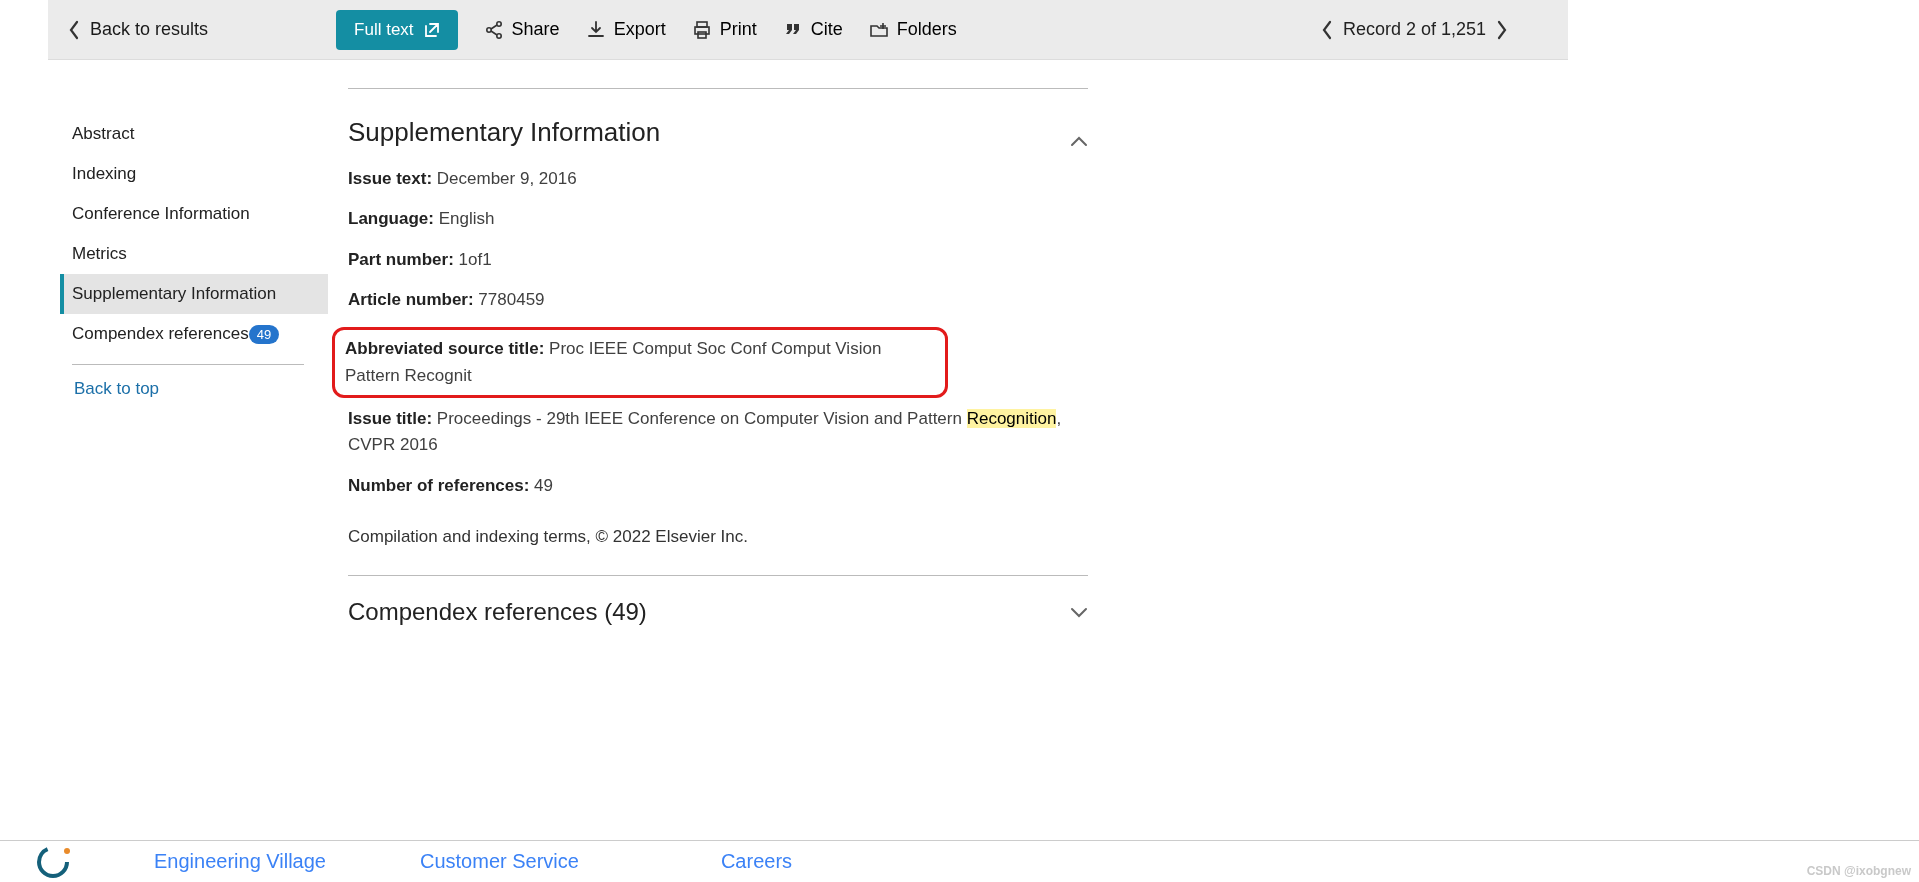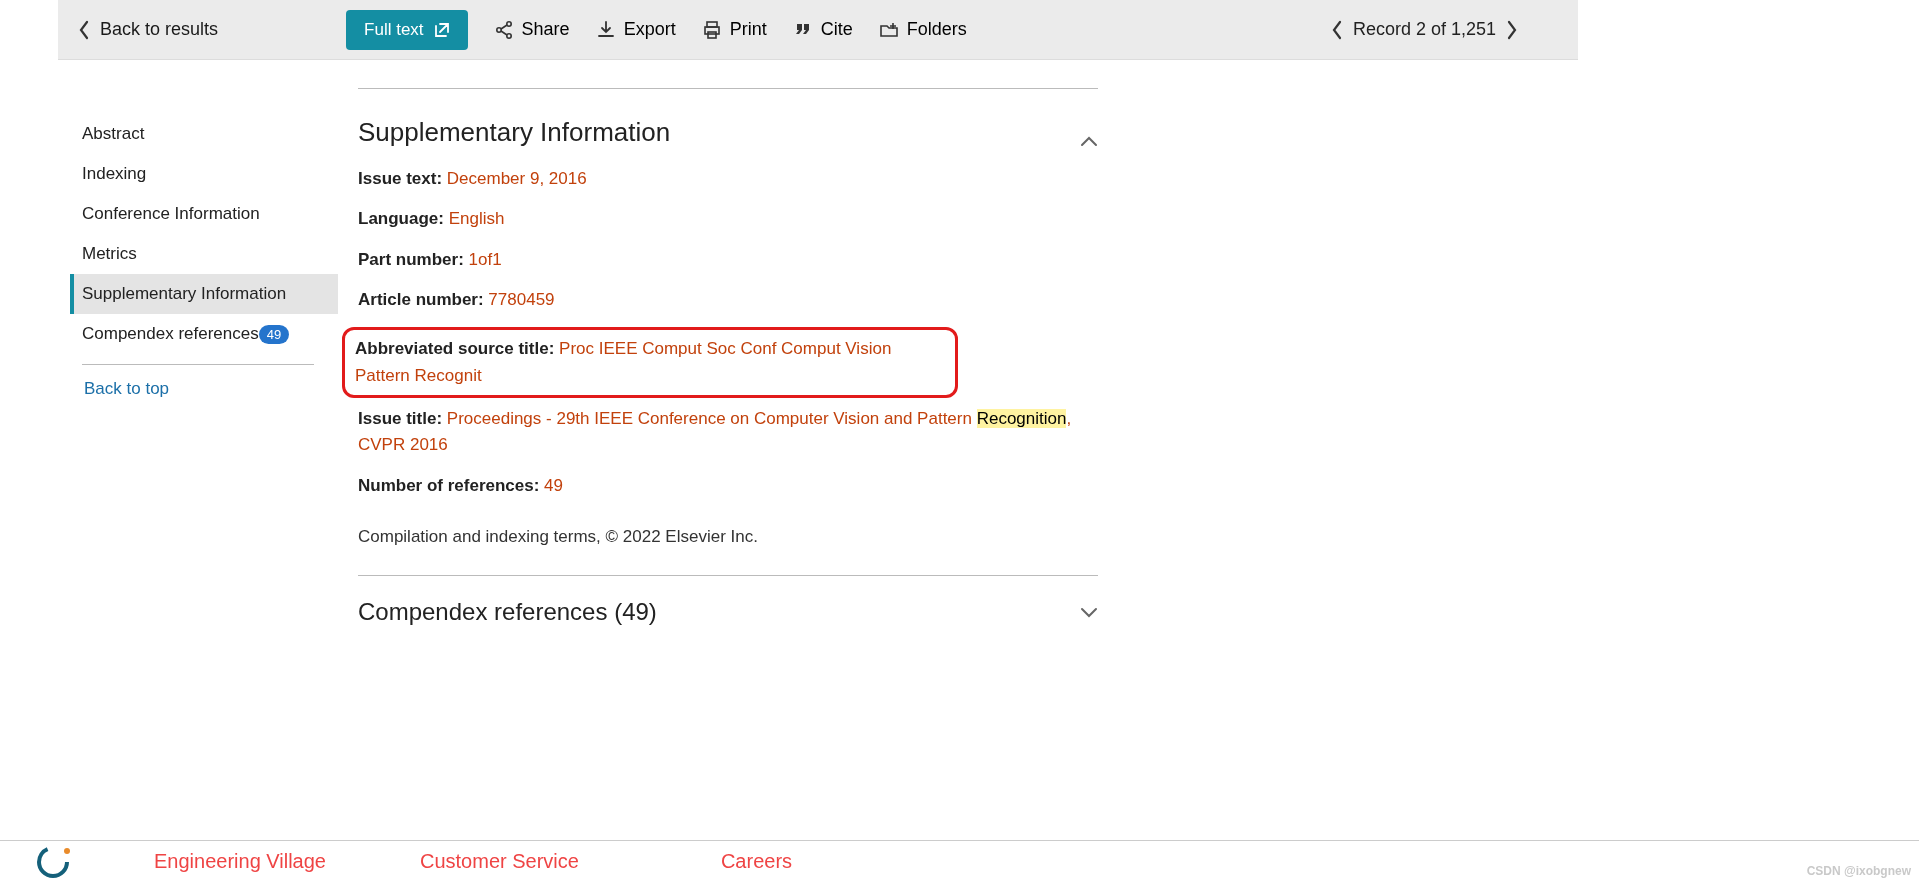--- a/index.html
+++ b/index.html
@@ -1,17 +1,17 @@
 <!DOCTYPE html>
 <html><head>
 <meta charset="utf-8">
 <style>
   * { box-sizing: border-box; margin: 0; padding: 0; }
   body { font-family: Arial, Helvetica, sans-serif; background: #fff; color: #333; font-size: 16px; }
-  .page { width: 1919px; height: 882px; position: relative; background: #fff; padding-left: 10px; }
+  .page { width: 1919px; height: 882px; position: relative; background: #fff; }
   .content-wrap { width: 1520px; margin-left: 48px; }
   .topbar { height: 60px; background: #ebebeb; border-bottom: 1px solid #dcdcdc; display: flex; align-items: center; padding: 0 0 0 12px; }
   .back-link { display: flex; align-items: center; gap: 10px; color: #1a1a1a; font-size: 18px; cursor: pointer; padding: 4px 8px; }
   .toolbar { display: flex; align-items: center; gap: 26px; margin-left: 120px; }
   .full-text-btn { background: #148ea3; color: #fff; border: none; border-radius: 4px; padding: 10px 18px; font-size: 17px; display: flex; align-items: center; gap: 10px; cursor: pointer; }
   .tool-item { display: flex; align-items: flex-end; gap: 8px; color: #000000; font-size: 18px; cursor: pointer; }
   .record-nav { margin-left: auto; margin-right: 60px; display: flex; align-items: center; gap: 10px; color: #222; font-size: 18px; }
   .chev-btn { cursor: pointer; display: inline-flex; align-items: center; }
   .main { display: flex; align-items: flex-start; padding-top: 18px; }
   .sidebar { width: 280px; padding-left: 12px; padding-right: 0; }
@@ -20,30 +20,30 @@
   .ref-item { display: flex; align-items: center; }
   .badge { background: #2474cc; color: #fff; font-size: 13px; border-radius: 10px; padding: 2px 8px; }
   .side-rule { border: none; border-top: 1px solid #bbb; margin: 10px 0 14px 0; width: 232px; margin-left: 12px; }
   .back-top { color: #1b6fa8; font-size: 17px; padding-left: 14px; cursor: pointer; }
   .content { flex: 1; padding-left: 20px; max-width: 760px; }
   .sep-top { border: none; border-top: 1px solid #bbb; margin: 10px 0 28px 0; }
   .sec-header { display: flex; align-items: center; justify-content: space-between; }
   .sec-title { font-size: 26px; font-weight: 400; color: #222; margin-bottom: 18px; }
   .field-row { margin-bottom: 14px; font-size: 17px; line-height: 1.55; }
   .field-label { font-weight: 700; color: #222; }
-  .field-val { color: #c2410c; }
+  .field-val { color: #404040; }
   .highlight-box { border: 3px solid #e21b1b; border-radius: 12px; padding: 6px 10px 6px 10px; margin: 4px 0 8px -16px; width: 616px; }
   mark { background: #fff3a1; }
   .copyright { font-size: 17px; color: #333; margin-top: 28px; }
   .sep-mid { border: none; border-top: 1px solid #bbb; margin: 28px 0 22px 0; }
   .ref-header { display: flex; align-items: center; justify-content: space-between; }
   .ref-title { font-size: 24px; font-weight: 400; color: #222; }
   .footer { position: absolute; left: 0; right: 0; bottom: 0; height: 42px; border-top: 1px solid #ccc; background: #fff; display: flex; align-items: center; padding: 0 36px; }
   .footer-logo { width: 44px; height: 34px; margin-right: 74px; }
-  .footer-link { font-size: 20px; color: #ef4444; margin-right: 142px; }
+  .footer-link { font-size: 20px; color: #3b82f6; margin-right: 142px; }
   .footer-link.f1 { margin-right: 94px; }
   .watermark { position: absolute; right: 8px; bottom: 4px; font-size: 12px; color: #c9c9c9; font-weight: bold; }
   svg { display: block; }
 </style>
 </head>
 <body>
 
 <div class="page">
   <div class="content-wrap">
     <div class="topbar">

